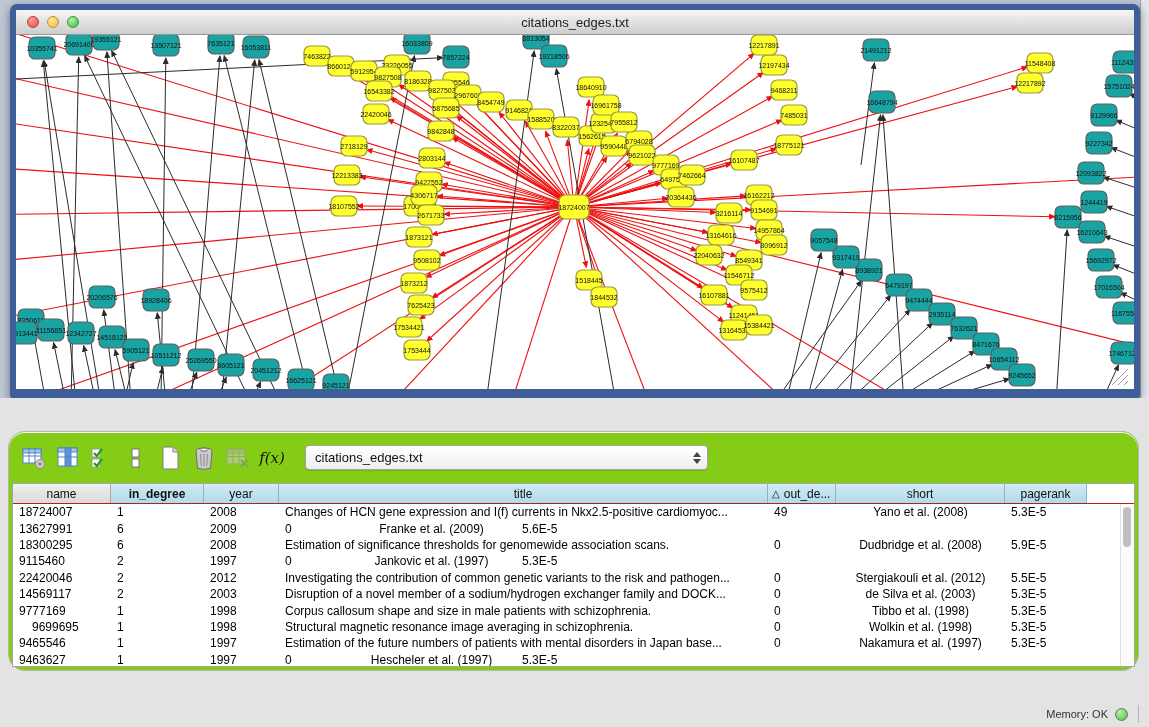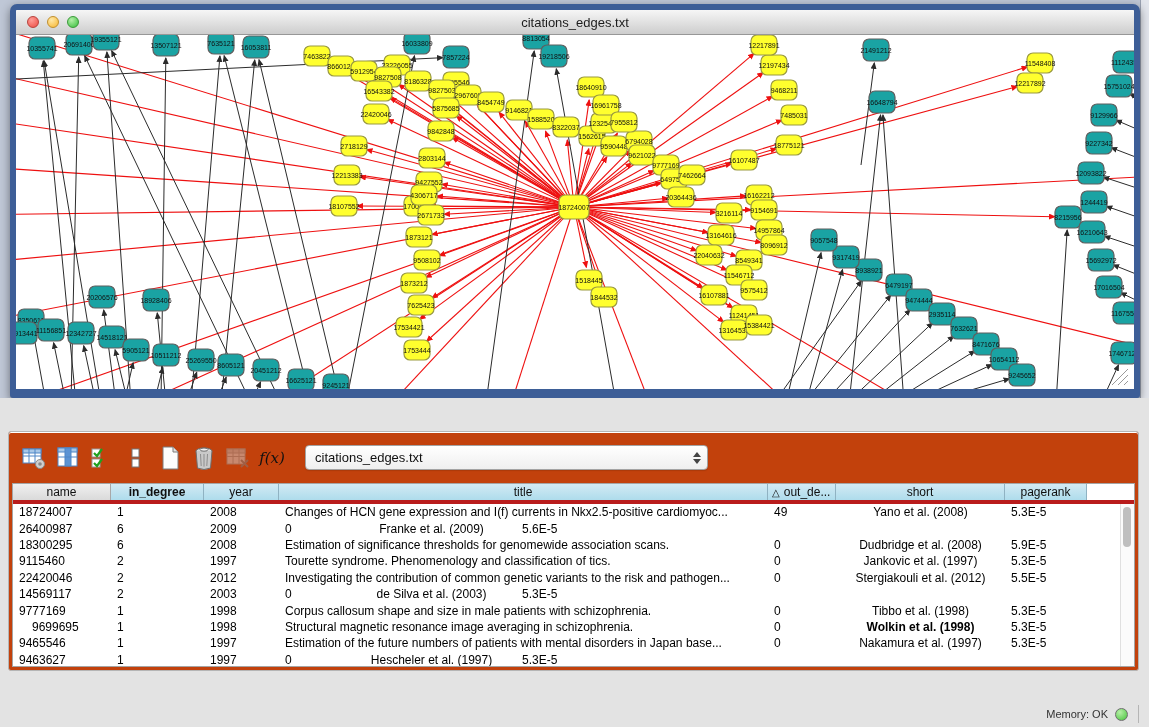--- a/index.html
+++ b/index.html
@@ -23,40 +23,40 @@
   .canvas svg{display:block}
   
   .table-panel{position:absolute;left:0;top:398px;width:1149px;height:329px;background:#e3e3e3}
   .tp-header{height:29px;background:linear-gradient(#f4f4f4,#dddddd);
        border-top:1px solid #ffffff;border-bottom:1px solid #bcbcbc;
        display:flex;align-items:center;position:relative}
   .tp-title{font-size:13px;color:#2c2c2c;padding-left:24px}
   .tp-actions{position:absolute;right:14px;top:0;height:100%;display:flex;align-items:center;gap:14px}
   .grip{position:absolute;left:566px;top:0;width:0;height:0;border-left:5px solid transparent;
        border-right:5px solid transparent;border-top:5px solid #9a9a9a}
-  .tp-content{position:absolute;left:8px;right:10px;top:33px;bottom:56px;background:#c2410c;
-       border:1px solid #b5b5b5;border-radius:3px;box-shadow:inset 0 1px 0 #fff}
+  .tp-content{position:absolute;left:8px;right:10px;top:33px;bottom:56px;background:#84cc16;
+       border:1px solid #b5b5b5;border-radius:17px;box-shadow:inset 0 1px 0 #fff}
   .tp-toolbar{height:51px;display:flex;align-items:center;padding-left:10px}
   .tbtn{width:30px;height:30px;border:none;background:transparent;display:flex;align-items:center;
        justify-content:center;padding:0;margin-right:4px;cursor:pointer}
   .tbtn.disabled{opacity:.5}
   .fx{font-family:"DejaVu Serif",serif;font-style:italic;font-size:15px;color:#111}
   .net-select{width:392px;height:23px;border:1px solid #a3a3a3;border-radius:4px;
        background:linear-gradient(#ffffff,#efefef);display:flex;align-items:center;
        font-size:13px;color:#111;padding-left:9px;margin-left:14px;position:relative;cursor:pointer;
        box-shadow:0 1px 1px rgba(0,0,0,.12)}
   .stepper{position:absolute;right:4px;top:3px;width:13px;height:17px;display:flex;flex-direction:column;
        align-items:center;justify-content:center;gap:2px}
   .stepper i{width:0;height:0;border-left:4px solid transparent;border-right:4px solid transparent;display:block}
   .stepper .up{border-bottom:5px solid #444}
   .stepper .dn{border-top:5px solid #444}
   
   .tgrid{position:absolute;left:3px;right:3px;top:51px;bottom:3px;background:#fff;
        border:1px solid #a5a5a5;overflow:hidden}
-  .thead{display:flex;height:20px;font-size:12px;border-bottom:4px solid #b91c1c;box-sizing:border-box}
+  .thead{display:flex;height:20px;font-size:12px;border-bottom:1px solid #b91c1c;box-sizing:border-box}
   .th{box-sizing:border-box;border-right:1px solid #8fb2c2;
        background:linear-gradient(#d3eaf4,#aedcec);display:flex;align-items:center;
        justify-content:center;color:#101010;overflow:hidden;white-space:nowrap;flex:none}
   .th.gray{background:linear-gradient(#f0f0f0,#dadada);border-right:1px solid #a8a8a8}
   .th .sortmark{margin-right:4px;font-size:10px}
   .th.sorted{justify-content:flex-start;padding-left:4px}
   .tbody .trow{display:flex;height:16.4px;font-size:12px;align-items:center;color:#000}
   .td{box-sizing:border-box;padding-left:6px;white-space:nowrap;overflow:hidden;flex:none}
   .td.center{text-align:center;padding-left:0}
   .vscroll{position:absolute;right:0;top:20px;bottom:0;width:13px;background:#fbfbfb;border-left:1px solid #e0e0e0}
@@ -564,78 +564,78 @@
           <div class="trow">
             <div class="td" style="width: 98px;">18724007</div>
             <div class="td" style="width: 93px;">1</div>
             <div class="td" style="width: 75px;">2008</div>
             <div class="td" style="width: 489px;">Changes of HCN gene expression and I(f) currents in Nkx2.5-positive cardiomyoc...</div>
             <div class="td" style="width: 68px;">49</div>
             <div class="td center" style="width: 169px;">Yano et al. (2008)</div>
             <div class="td" style="width: 82px;">5.3E-5</div>
           </div>
           <div class="trow">
-            <div class="td" style="width: 98px;">26400987</div>
+            <div class="td" style="width: 98px;">13627991</div>
             <div class="td" style="width: 93px;">6</div>
             <div class="td" style="width: 75px;">2009</div>
             <div class="td" style="width: 68px;">0</div>
             <div class="td center" style="width: 169px;">Franke et al. (2009)</div>
             <div class="td" style="width: 82px;">5.6E-5</div>
           </div>
           <div class="trow">
             <div class="td" style="width: 98px;">18300295</div>
             <div class="td" style="width: 93px;">6</div>
             <div class="td" style="width: 75px;">2008</div>
             <div class="td" style="width: 489px;">Estimation of significance thresholds for genomewide association scans.</div>
             <div class="td" style="width: 68px;">0</div>
             <div class="td center" style="width: 169px;">Dudbridge et al. (2008)</div>
             <div class="td" style="width: 82px;">5.9E-5</div>
           </div>
           <div class="trow">
             <div class="td" style="width: 98px;">9115460</div>
             <div class="td" style="width: 93px;">2</div>
             <div class="td" style="width: 75px;">1997</div>
-            <div class="td" style="width: 489px;">Tourette syndrome. Phenomenology and classification of tics.</div>
             <div class="td" style="width: 68px;">0</div>
             <div class="td center" style="width: 169px;">Jankovic et al. (1997)</div>
             <div class="td" style="width: 82px;">5.3E-5</div>
           </div>
           <div class="trow">
             <div class="td" style="width: 98px;">22420046</div>
             <div class="td" style="width: 93px;">2</div>
             <div class="td" style="width: 75px;">2012</div>
             <div class="td" style="width: 489px;">Investigating the contribution of common genetic variants to the risk and pathogen...</div>
             <div class="td" style="width: 68px;">0</div>
             <div class="td center" style="width: 169px;">Stergiakouli et al. (2012)</div>
             <div class="td" style="width: 82px;">5.5E-5</div>
           </div>
           <div class="trow">
             <div class="td" style="width: 98px;">14569117</div>
             <div class="td" style="width: 93px;">2</div>
             <div class="td" style="width: 75px;">2003</div>
+            <div class="td" style="width: 489px;">Disruption of a novel member of a sodium/hydrogen exchanger family and DOCK...</div>
             <div class="td" style="width: 68px;">0</div>
             <div class="td center" style="width: 169px;">de Silva et al. (2003)</div>
             <div class="td" style="width: 82px;">5.3E-5</div>
           </div>
           <div class="trow">
             <div class="td" style="width: 98px;">9777169</div>
             <div class="td" style="width: 93px;">1</div>
             <div class="td" style="width: 75px;">1998</div>
             <div class="td" style="width: 489px;">Corpus callosum shape and size in male patients with schizophrenia.</div>
             <div class="td" style="width: 68px;">0</div>
             <div class="td center" style="width: 169px;">Tibbo et al. (1998)</div>
             <div class="td" style="width: 82px;">5.3E-5</div>
           </div>
           <div class="trow">
             <div class="td" style="width: 98px; padding-left: 19px;">9699695</div>
             <div class="td" style="width: 93px;">1</div>
             <div class="td" style="width: 75px;">1998</div>
             <div class="td" style="width: 489px;">Structural magnetic resonance image averaging in schizophrenia.</div>
             <div class="td" style="width: 68px;">0</div>
-            <div class="td center" style="width: 169px; font-weight: bold;">Wolkin et al. (1998)</div>
+            <div class="td center" style="width: 169px;">Wolkin et al. (1998)</div>
             <div class="td" style="width: 82px;">5.3E-5</div>
           </div>
           <div class="trow">
             <div class="td" style="width: 98px;">9465546</div>
             <div class="td" style="width: 93px;">1</div>
             <div class="td" style="width: 75px;">1997</div>
             <div class="td" style="width: 489px;">Estimation of the future numbers of patients with mental disorders in Japan base...</div>
             <div class="td" style="width: 68px;">0</div>
             <div class="td center" style="width: 169px;">Nakamura et al. (1997)</div>
             <div class="td" style="width: 82px;">5.3E-5</div>

